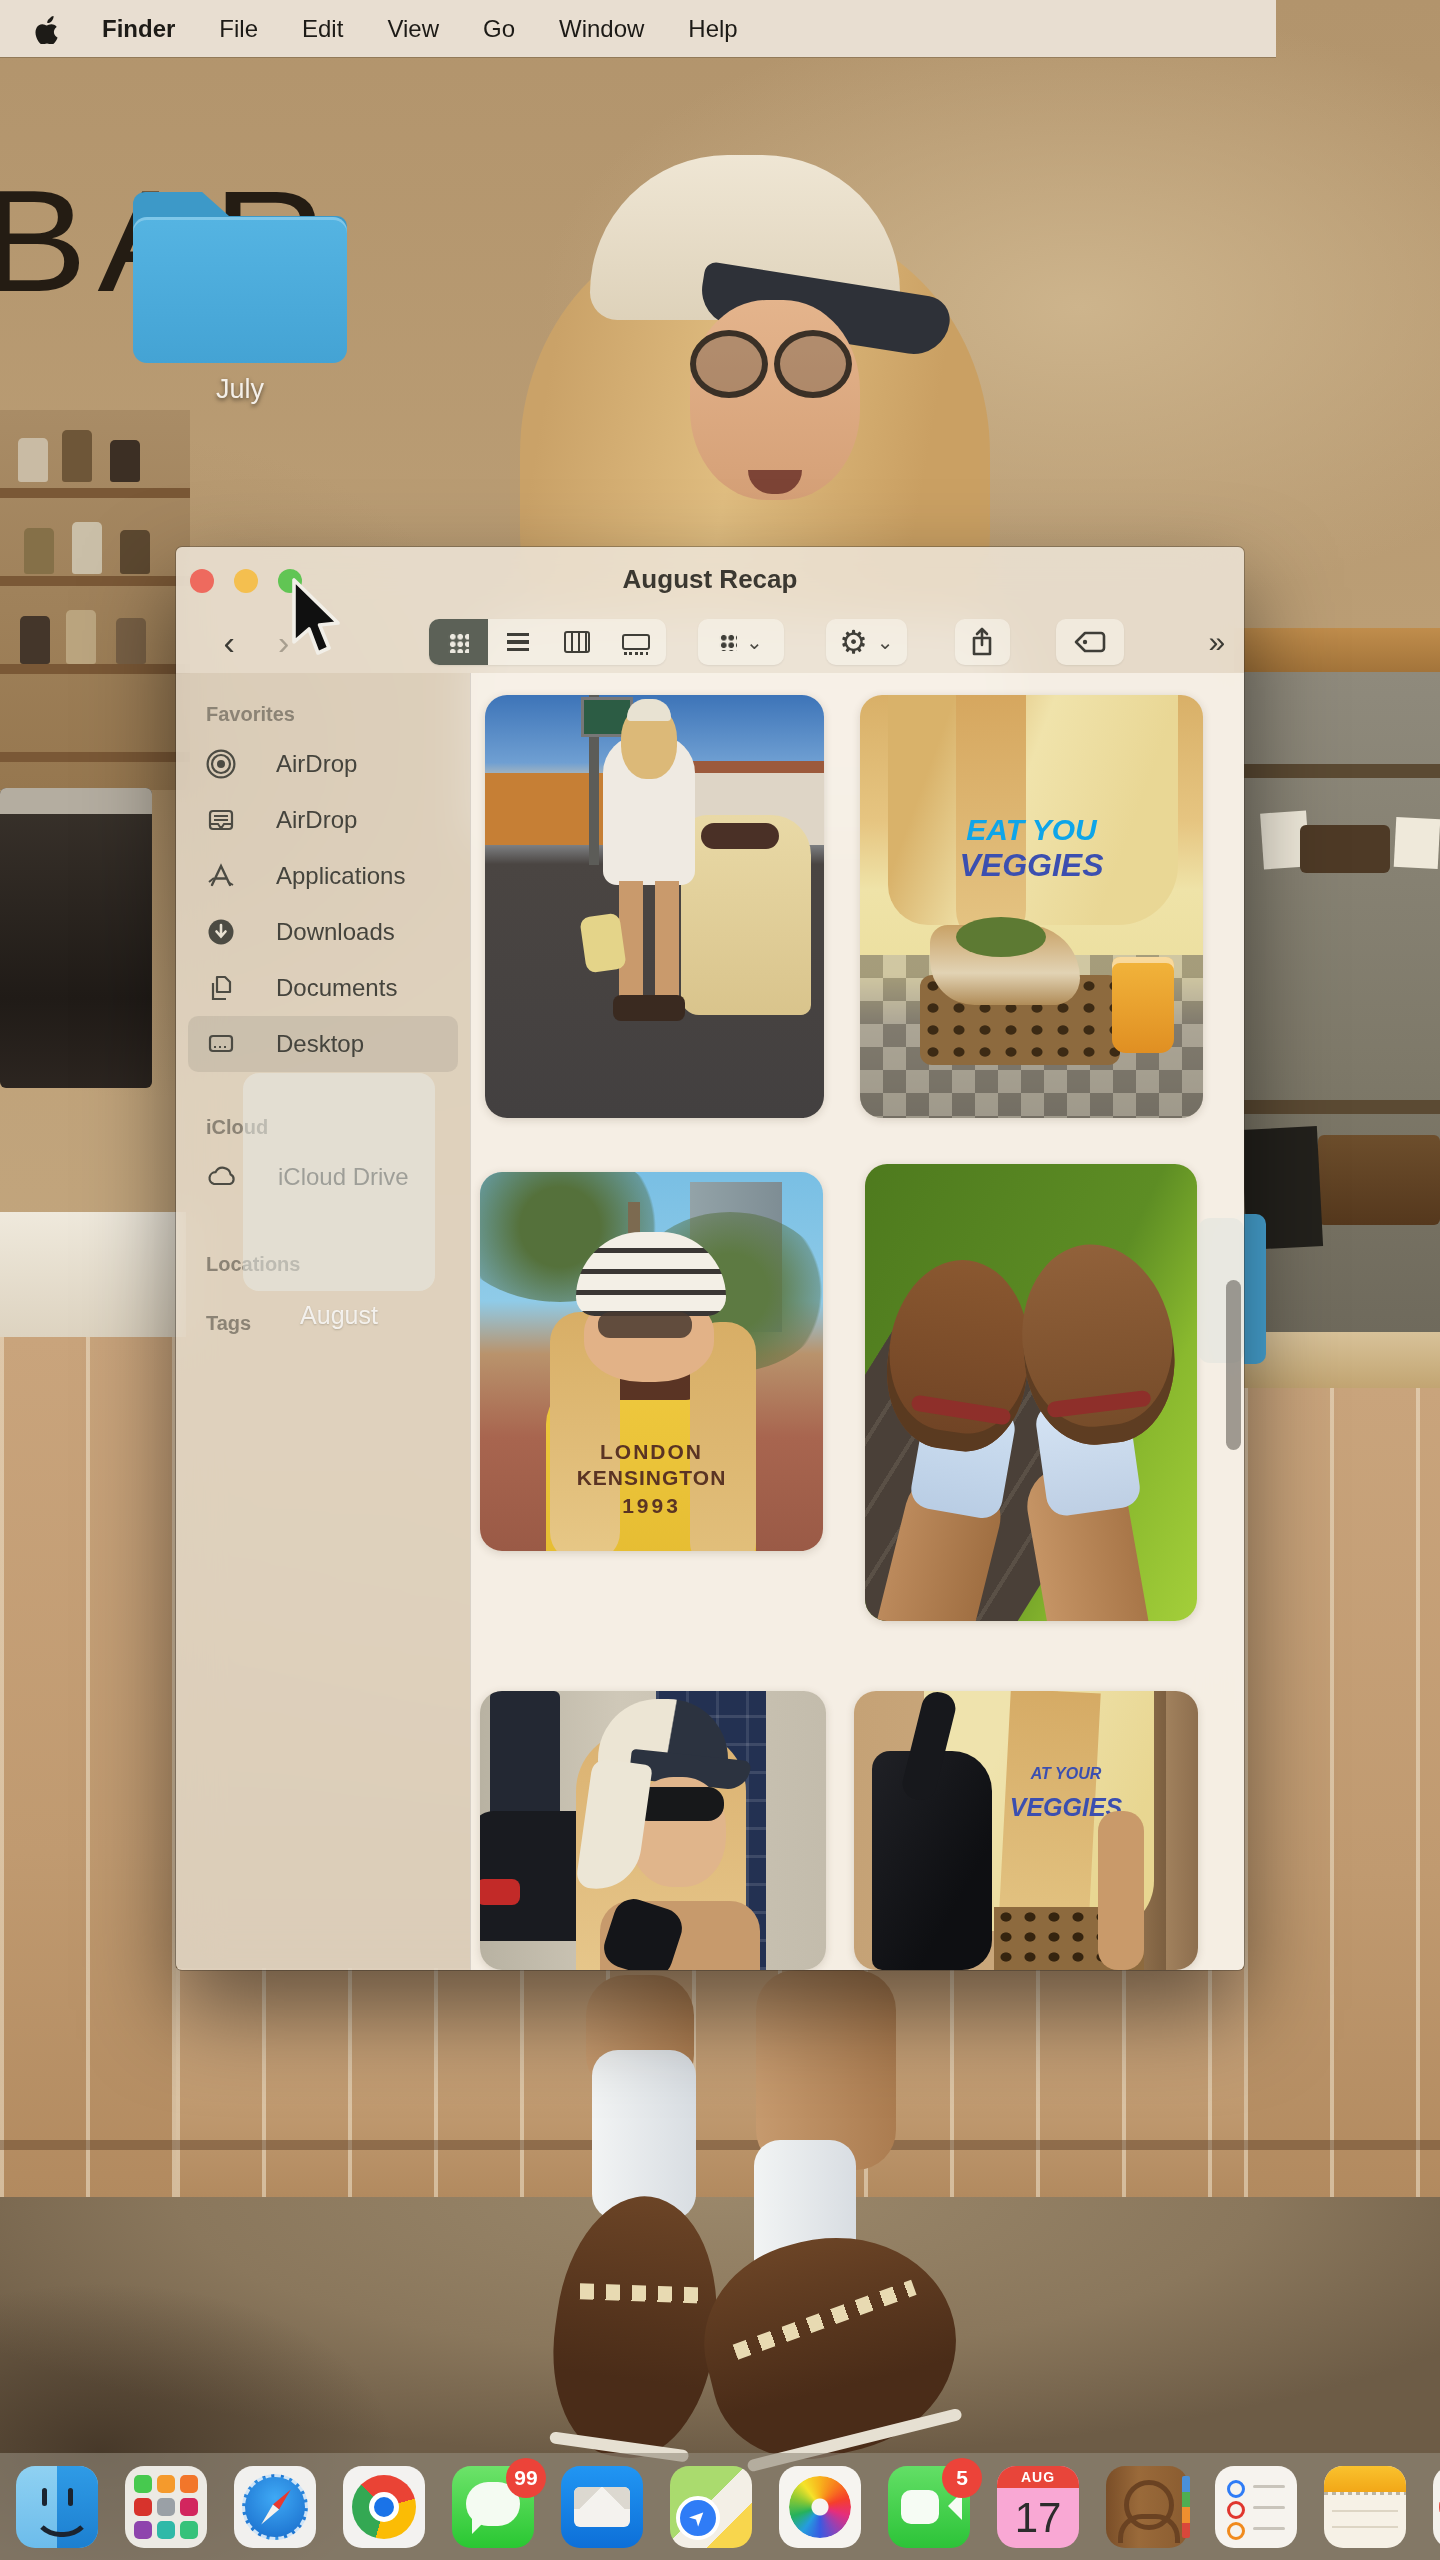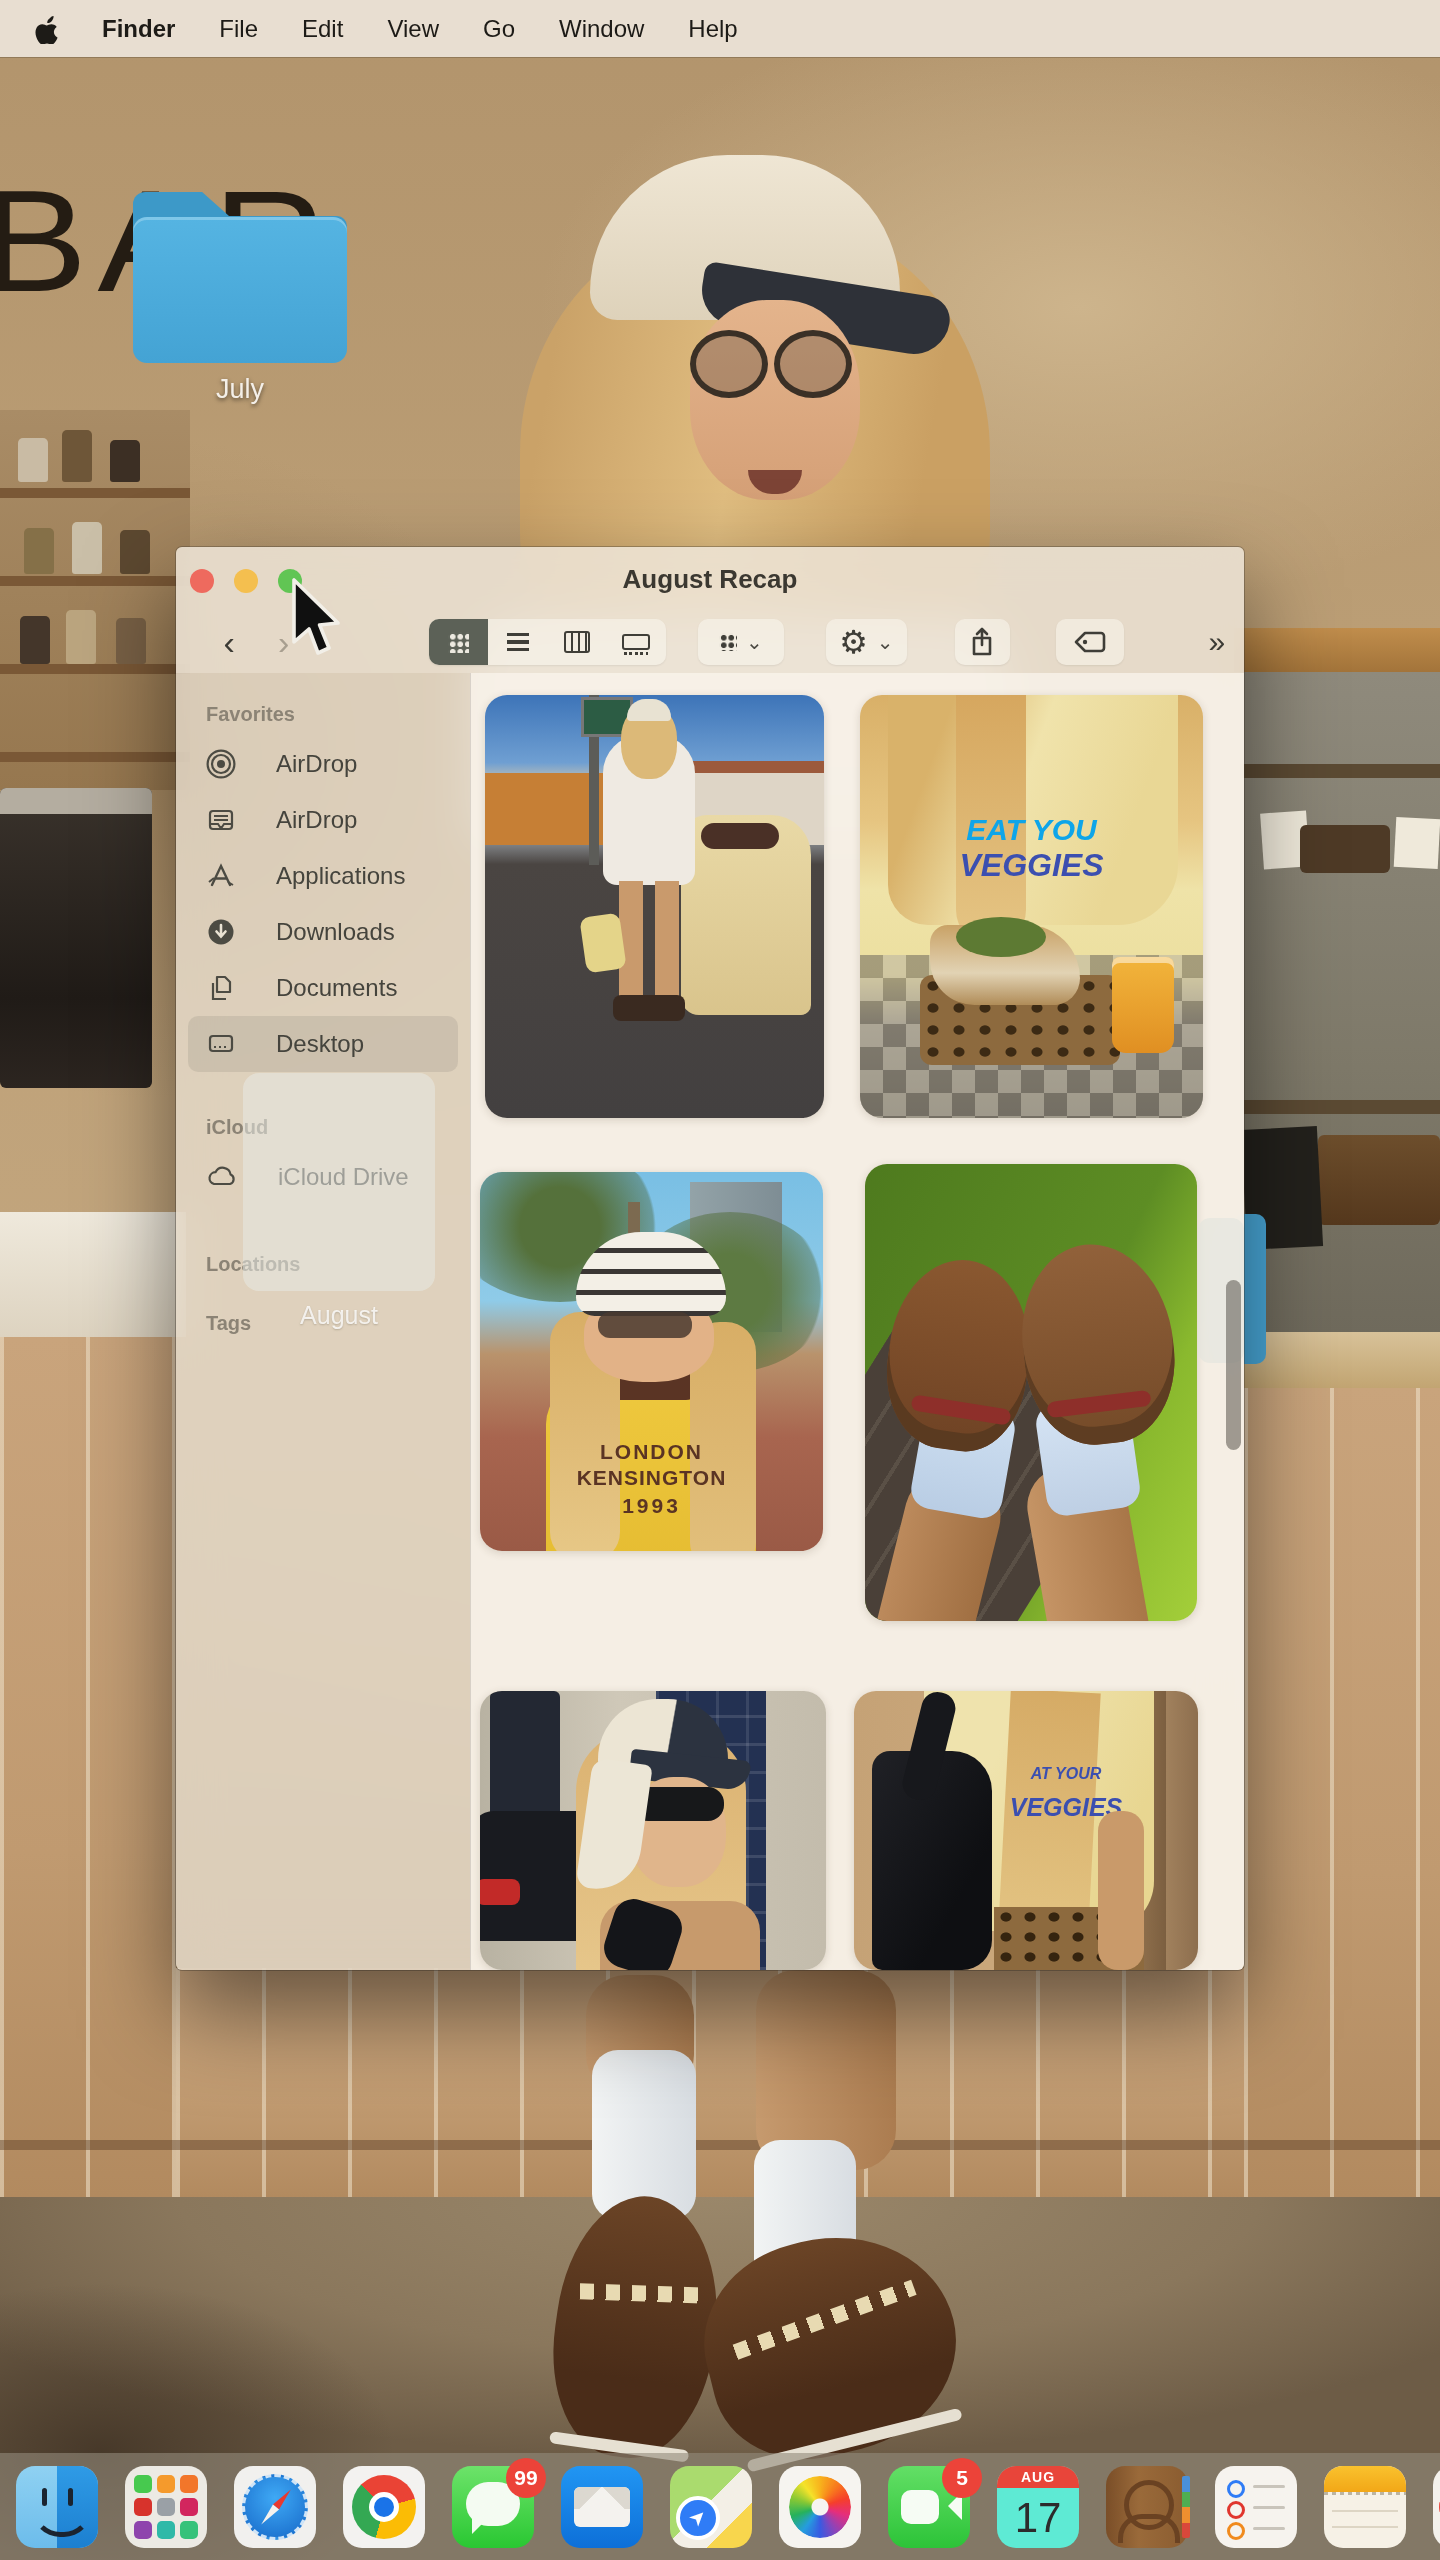--- a/index.html
+++ b/index.html
@@ -58,21 +58,21 @@
   #wp-floor{left:0;top:2197px;width:1440px;height:363px;background:
     radial-gradient(900px 260px at 50% 0%, #9a876a 0%, #8a775c 60%, #6d5c46 100%);}
   #wp-floorshadow{left:0;top:2197px;width:560px;height:363px;background:radial-gradient(420px 240px at 18% 70%, rgba(40,28,18,.55), rgba(40,28,18,0) 70%);}
   .leg{position:absolute;background:linear-gradient(90deg,#c69a6e,#ab7c50);border-radius:40px;}
   .sock{position:absolute;background:linear-gradient(90deg,#f2f4f4,#d8dde2);border-radius:26px;}
   .shoe{position:absolute;background:linear-gradient(180deg,#6b4426,#4a2c18 70%);border-radius:48% 52% 46% 46%;}
   .shoe:after{content:"";position:absolute;left:12%;right:12%;top:34%;height:16px;background:
     repeating-linear-gradient(90deg,#e8dab2 0 14px, rgba(0,0,0,0) 14px 26px);transform:rotate(-6deg);}
   .shoe:before{content:"";position:absolute;left:6%;right:6%;bottom:4px;height:12px;background:#e6e0d2;border-radius:10px;}
   
-  #menubar{left:0;top:0;width:1440px;height:57px;background:#e8ded1;display:flex;align-items:center;
+  #menubar{left:0;top:0;width:1276px;height:57px;background:#e8ded1;display:flex;align-items:center;
     color:#1d1b17;font-size:24px;z-index:60;box-shadow:0 1px 0 rgba(0,0,0,.18);}
   #menubar .apple{margin:0 44px 0 32px;display:flex;}
   #menubar .mitem{margin-right:44px;}
   #menubar .appname{font-weight:700;}
   
   .folder{position:absolute;}
   .folder .body{position:absolute;left:0;top:25px;width:214px;height:146px;border-radius:14px;
     background:linear-gradient(180deg,#55b4e2,#44a3d4);box-shadow:inset 0 3px 0 rgba(255,255,255,.25);}
   .folder .tab{position:absolute;left:0;top:0;width:96px;height:40px;border-radius:12px 18px 0 0;
     background:#3d99c8;clip-path:polygon(0 0,72% 0,100% 60%,100% 100%,0 100%);}
@@ -173,21 +173,21 @@
   
   #ic-photos{background:#f6f4f0;}
   #ic-photos .wheel{position:absolute;left:10px;top:10px;width:62px;height:62px;border-radius:50%;
     background:conic-gradient(#f2b32a,#ef7f27,#e8422f,#d8327a,#8e44ad,#3b5bd6,#2e9bd6,#2fae60,#8cc63f,#f2e23a,#f2b32a);
     -webkit-mask:radial-gradient(circle,rgba(0,0,0,0) 0 8px,#000 9px);mask:radial-gradient(circle,rgba(0,0,0,0) 0 8px,#000 9px);filter:saturate(1.1);}
   
   #ic-facetime{background:linear-gradient(180deg,#63df66,#2cc338);}
   #ic-facetime .cam{position:absolute;left:13px;top:24px;width:38px;height:34px;border-radius:10px;background:#f6fcf4;}
   #ic-facetime .lens{position:absolute;left:52px;top:26px;width:0;height:0;border:14px solid rgba(0,0,0,0);border-right-color:#f6fcf4;transform:translateX(-6px);}
   
-  #ic-calendar{background:#5eead4;overflow:hidden;}
+  #ic-calendar{background:#f9a8d4;overflow:hidden;}
   #ic-calendar .mon{position:absolute;left:0;top:0;width:100%;height:22px;background:#e8453a;color:#fff;
     font-size:14px;font-weight:700;display:flex;align-items:center;justify-content:center;letter-spacing:1px;}
   #ic-calendar .day{position:absolute;left:0;top:22px;width:100%;height:60px;display:flex;align-items:center;justify-content:center;
     font-size:42px;font-weight:300;color:#2c2c2c;border-radius:12px;}
   
   #ic-contacts{background:linear-gradient(90deg,#7a4e28,#9a6a3a 40%,#8a5c30);}
   #ic-contacts .sil{position:absolute;left:18px;top:14px;width:40px;height:40px;border-radius:50%;border:5px solid #6a4222;}
   #ic-contacts .sh{position:absolute;left:12px;top:48px;width:52px;height:24px;border-radius:24px 24px 0 0;border:5px solid #6a4222;border-bottom:none;}
   #ic-contacts .tabs{position:absolute;right:-2px;top:10px;width:8px;height:62px;background:
     linear-gradient(180deg,#4a90d9 0 25%,#4fae52 25% 50%,#ef8f2f 50% 75%,#d9483b 75%);border-radius:2px;}

